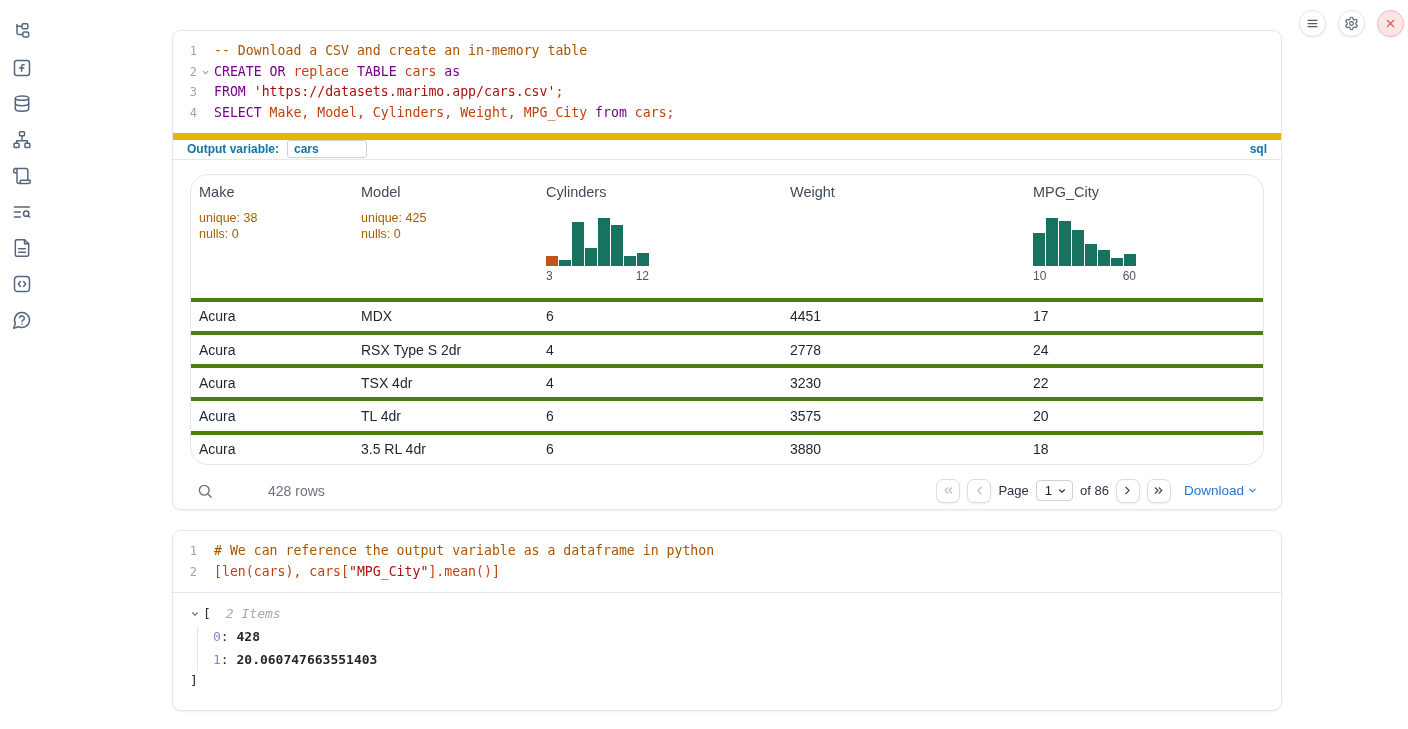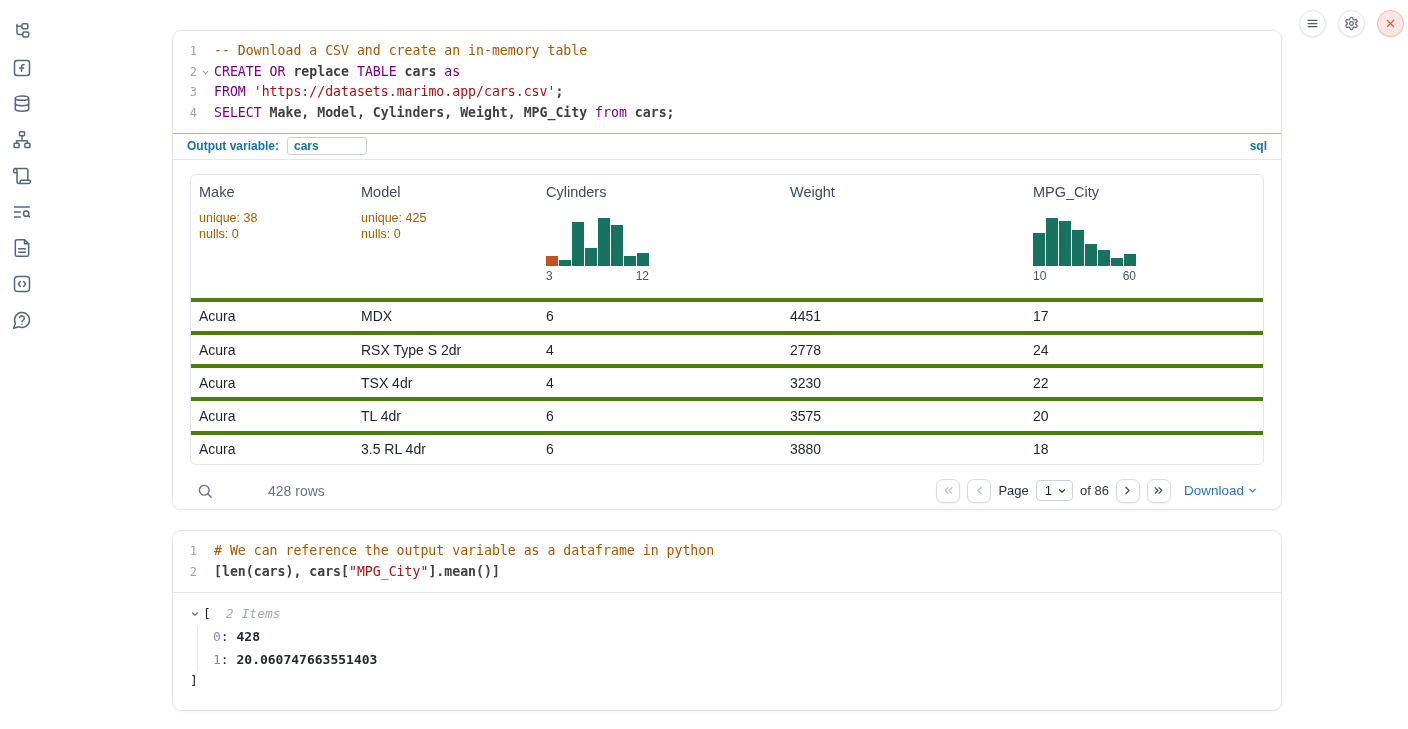--- a/index.html
+++ b/index.html
@@ -29,33 +29,33 @@
   .code-area { padding:10px 0 9px 0; }
   .code-line { display:flex; align-items:flex-start; line-height:19.7px;
                font-family:"DejaVu Sans Mono", monospace; font-size:13.2px; }
   .gutter-num { flex:0 0 24px; text-align:right; color:#9ca3af; font-size:12px; padding-top:1px; }
   .gutter-fold { flex:0 0 17px; display:flex; justify-content:center; color:#9aa1ab; padding-top:6px; }
   .gutter-fold svg { width:9px; height:9px; }
   .code { white-space:pre; }
   .tok-comment { color:#aa5500; }
   .tok-keyword { color:#770088; }
   .tok-string  { color:#aa1111; }
-  .tok-plain   { color:#404040;font-weight:bold; }
-
-  .outvar-bar { height:27px; border-top:1px solid #eab308; border-bottom:1px solid #e3e6ea;
+  .tok-plain   { color:#c2410c; }
+
+  .outvar-bar { height:27px; border-top:7px solid #eab308; border-bottom:1px solid #e3e6ea;
                 display:flex; align-items:center; padding:0 14px; gap:8px; }
   .outvar-label { font-size:12px; font-weight:bold; color:#1374a6; }
   .outvar-input { width:80px; height:18px; border:1px solid #c9d2dc; border-radius:3px;
                   font-family:"Liberation Sans", sans-serif; font-size:12px; font-weight:bold;
                   color:#1374a6; padding:0 6px; outline:none; }
   .lang-tag { margin-left:auto; font-size:12px; font-weight:bold; color:#1374a6; }
 
   
   .output-region { padding:14px 17px 0 17px; }
-  .data-table { border:1px solid #e3e6ea; border-radius:6px; overflow:hidden; }
+  .data-table { border:1px solid #e3e6ea; border-radius:18px; overflow:hidden; }
   .tbl-header { display:grid; grid-template-columns:162px 185px 244px 243px 1fr; height:123px; }
   .th { padding:9px 8px 0 8px; }
   .th-name { font-size:14.5px; color:#414b5a; }
   .th-stats { margin-top:10px; font-size:12.5px; color:#a16207; line-height:16.5px; }
   .hist-wrap { margin-top:16px; width:max-content; }
   .hist-bars { display:flex; align-items:flex-end; gap:1px; height:50px; }
   .hist-bar { width:12px; }
   .hist-labels { display:flex; justify-content:space-between; font-size:12px; color:#4b5563; margin-top:3px; }
   .tbl-row { display:grid; grid-template-columns:162px 185px 244px 243px 1fr; height:33.2px;
              align-items:center; border-top:4px solid #4d7c0f; font-size:14px; color:#1b2430; }

